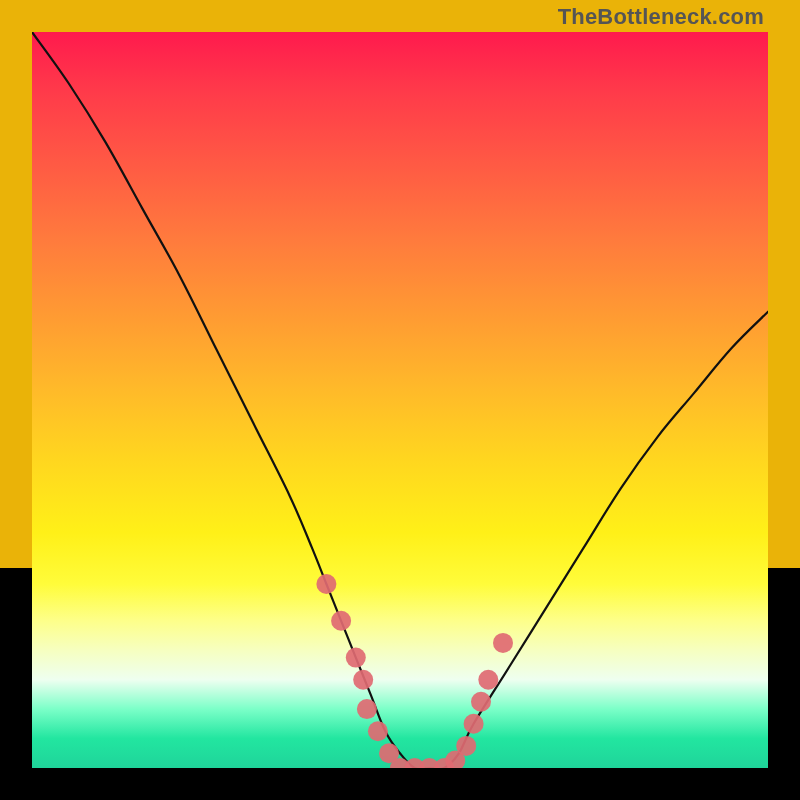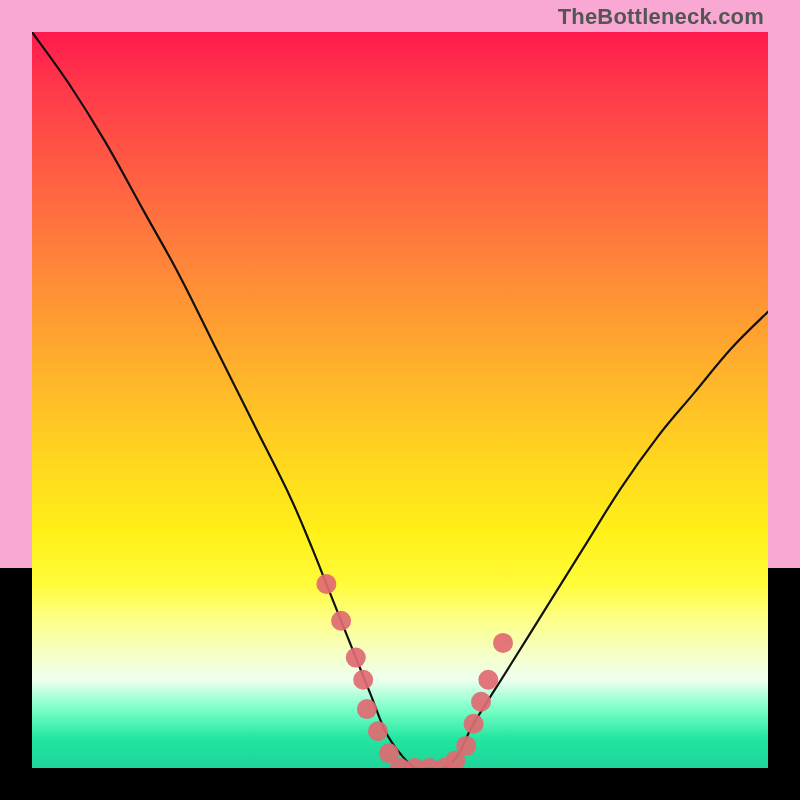--- a/index.html
+++ b/index.html
@@ -8,21 +8,21 @@
     width: 800px;
     height: 800px;
     background: #000;
     overflow: hidden;
     font-family: Arial, Helvetica, sans-serif;
   }
   .frame {
     position: relative;
     width: 800px;
     height: 568px;
-    background: #f9a8d4;
+    background: #eab308;
   }
   .plot {
     position: absolute;
     left: 32px;
     top: 32px;
     width: 736px;
     height: 736px;
     background: linear-gradient(to bottom,
       #ff1a4d 0%,
       #ff3a4a 8%,

